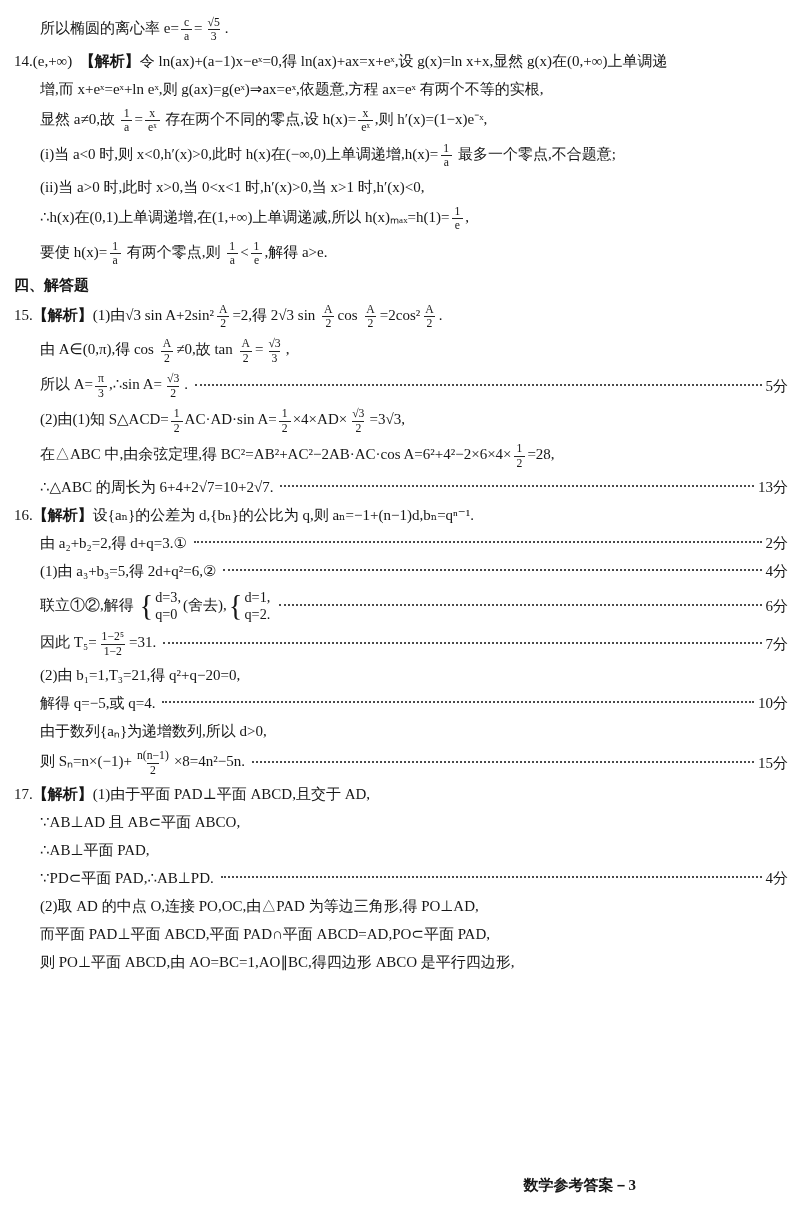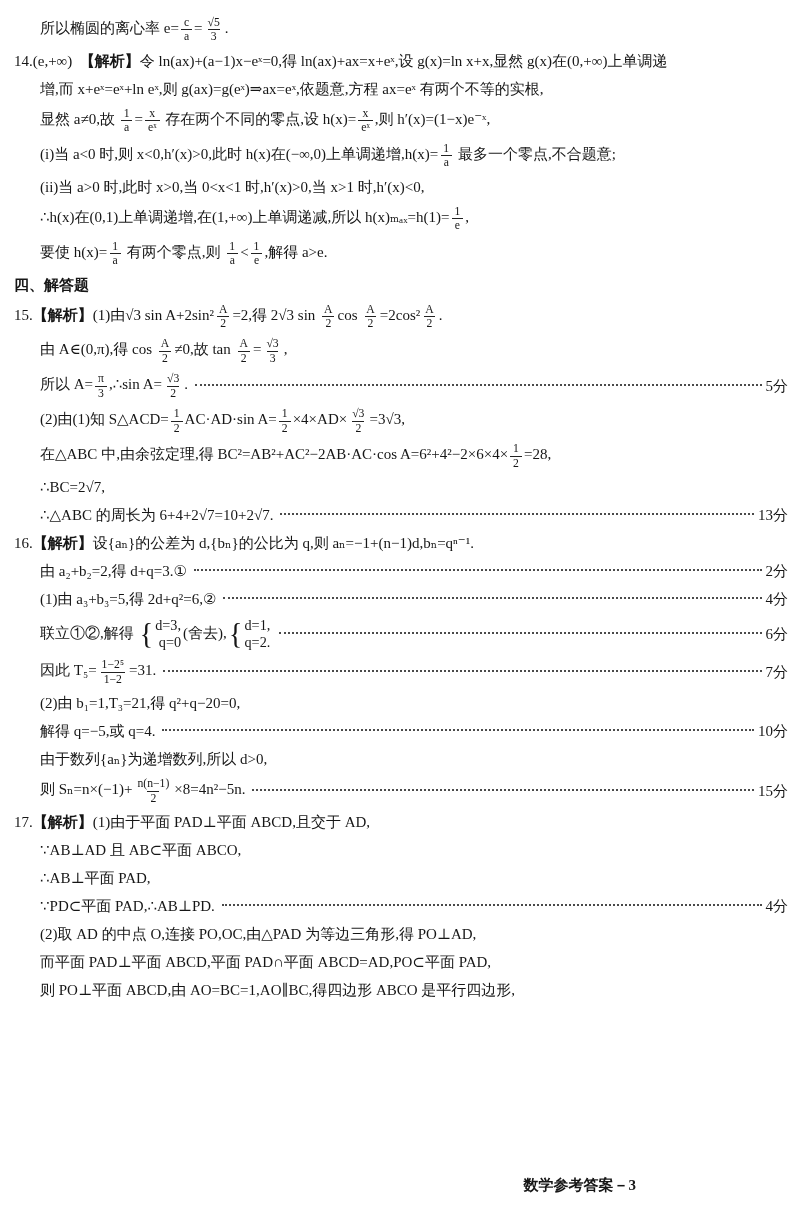--- a/index.html
+++ b/index.html
@@ -3,33 +3,33 @@
 <meta charset="utf-8">
 <style>
   html,body{margin:0;padding:0;}
   body{
     width:800px;height:1207px;overflow:hidden;background:#ffffff;color:#161616;
     font-family:"Liberation Serif","DejaVu Serif",serif;font-size:15px;
   }
   .page{box-sizing:border-box;width:800px;height:1207px;padding:16px 12px 0 14px;display:flex;flex-direction:column;}
   .lines{flex:1 1 auto;}
   .line{display:flex;align-items:center;margin-bottom:7px;line-height:21px;}
-  .line.indent{padding-left:26px;}
+  .line.indent{padding-left:26px;font-family:Liberation Serif, serif;}
   .line.section{margin-top:7px;}
   .content{white-space:pre-wrap;}
   b{font-weight:bold;}
   .leader{flex:1 1 auto;min-width:12px;border-bottom:2px dotted #4a4a4a;margin:0 4px 4px 7px;height:1px;}
   .score{white-space:nowrap;flex:0 0 auto;}
   .frac{display:inline-flex;flex-direction:column;align-items:center;vertical-align:middle;
         font-size:0.78em;line-height:1.15;margin:0 2px;text-align:center;}
   .frac .num{padding:0 3px;}
   .frac .den{padding:0 3px;border-top:1px solid #222;}
   .cases{display:inline-flex;align-items:center;vertical-align:middle;margin:0 2px;}
   .cases .brace{font-size:1.9em;line-height:1;margin-right:2px;font-weight:400;}
-  .cases .col{display:inline-flex;flex-direction:column;line-height:1.2;font-size:0.95em;text-align:right;}
+  .cases .col{display:inline-flex;flex-direction:column;line-height:1.2;font-size:0.95em;text-align:left;}
   .footer{font-weight:bold;text-align:right;padding:4px 152px 12px 0;flex:0 0 auto;}
 </style>
 </head>
 <body>
 
 <div class="page">
   <div class="lines">
       <div class="line indent">
     <span class="content">所以椭圆的离心率 e=<span class="frac"><span class="num">c</span><span class="den">a</span></span>=<span class="frac"><span class="num">√5</span><span class="den">3</span></span>.</span>
 
@@ -78,24 +78,20 @@
     <span class="content">所以 A=<span class="frac"><span class="num">π</span><span class="den">3</span></span>,∴sin A=<span class="frac"><span class="num">√3</span><span class="den">2</span></span>.</span>
     <span class="leader"></span>
     <span class="score">5分</span>
   </div>
       <div class="line indent">
     <span class="content">(2)由(1)知 S△ACD=<span class="frac"><span class="num">1</span><span class="den">2</span></span>AC·AD·sin A=<span class="frac"><span class="num">1</span><span class="den">2</span></span>×4×AD×<span class="frac"><span class="num">√3</span><span class="den">2</span></span>=3√3,</span>
 
   </div>
       <div class="line indent">
     <span class="content">在△ABC 中,由余弦定理,得 BC²=AB²+AC²−2AB·AC·cos A=6²+4²−2×6×4×<span class="frac"><span class="num">1</span><span class="den">2</span></span>=28,</span>
-
-  </div>
-      <div class="line indent">
-    <span class="content">∴BC=2√7,</span>
 
   </div>
       <div class="line indent">
     <span class="content">∴△ABC 的周长为 6+4+2√7=10+2√7.</span>
     <span class="leader"></span>
     <span class="score">13分</span>
   </div>
       <div class="line section">
     <span class="content">16.<b>【解析】</b>设{aₙ}的公差为 d,{bₙ}的公比为 q,则 aₙ=−1+(n−1)d,bₙ=qⁿ⁻¹.</span>
 

